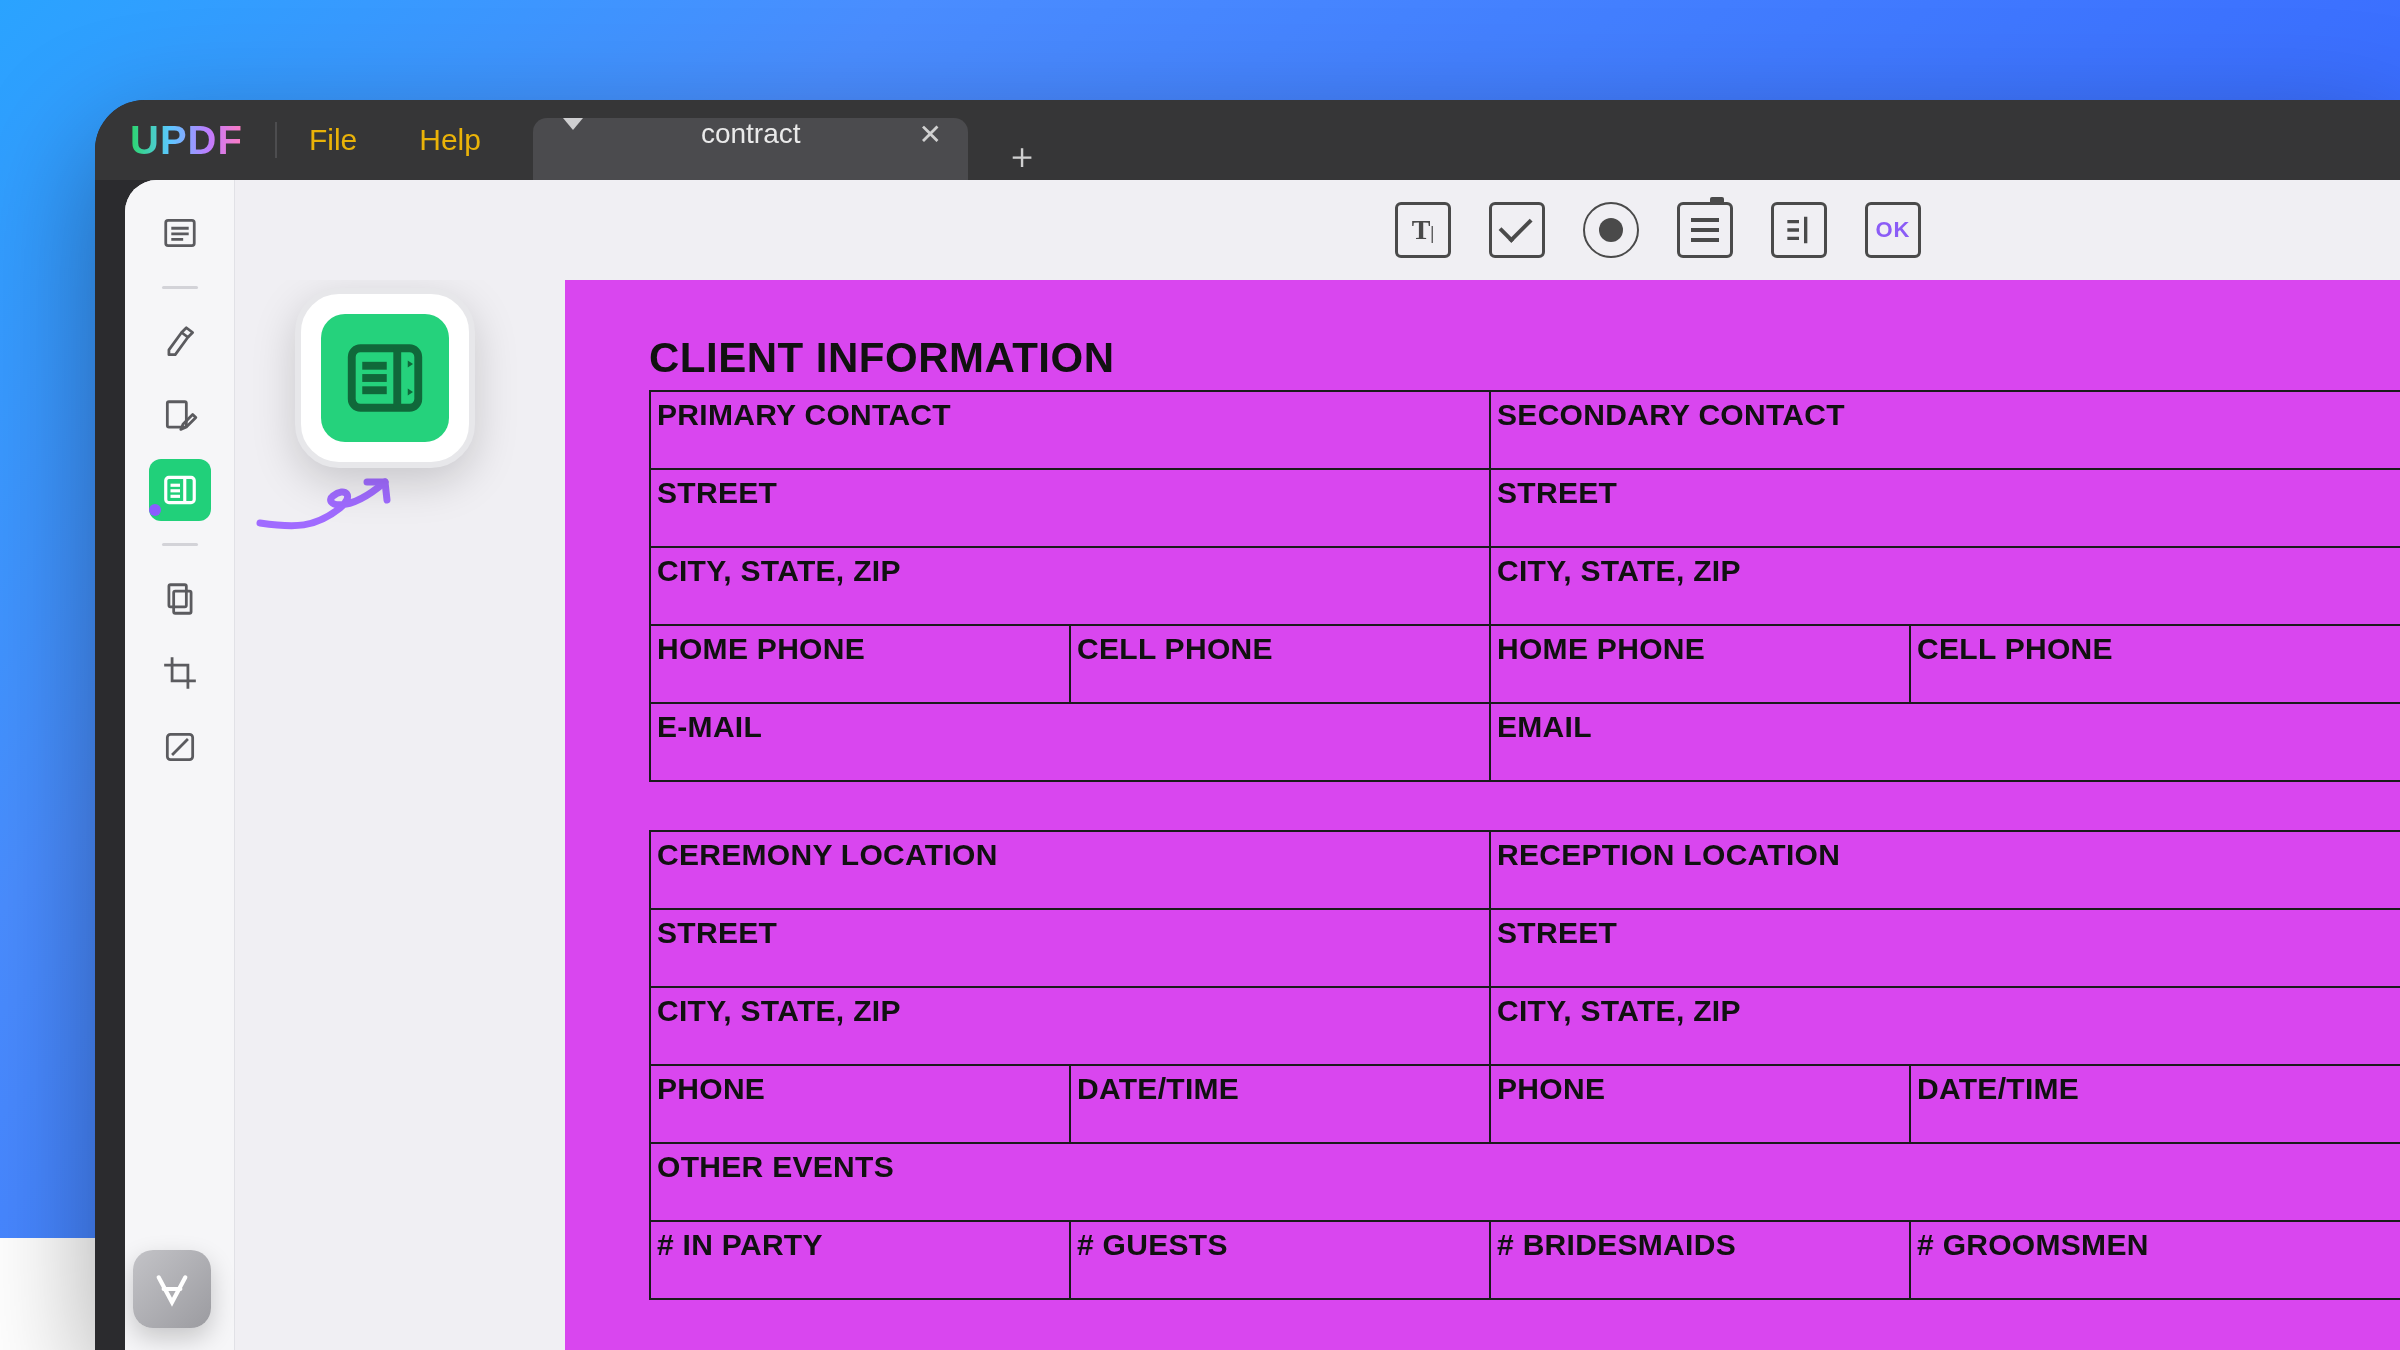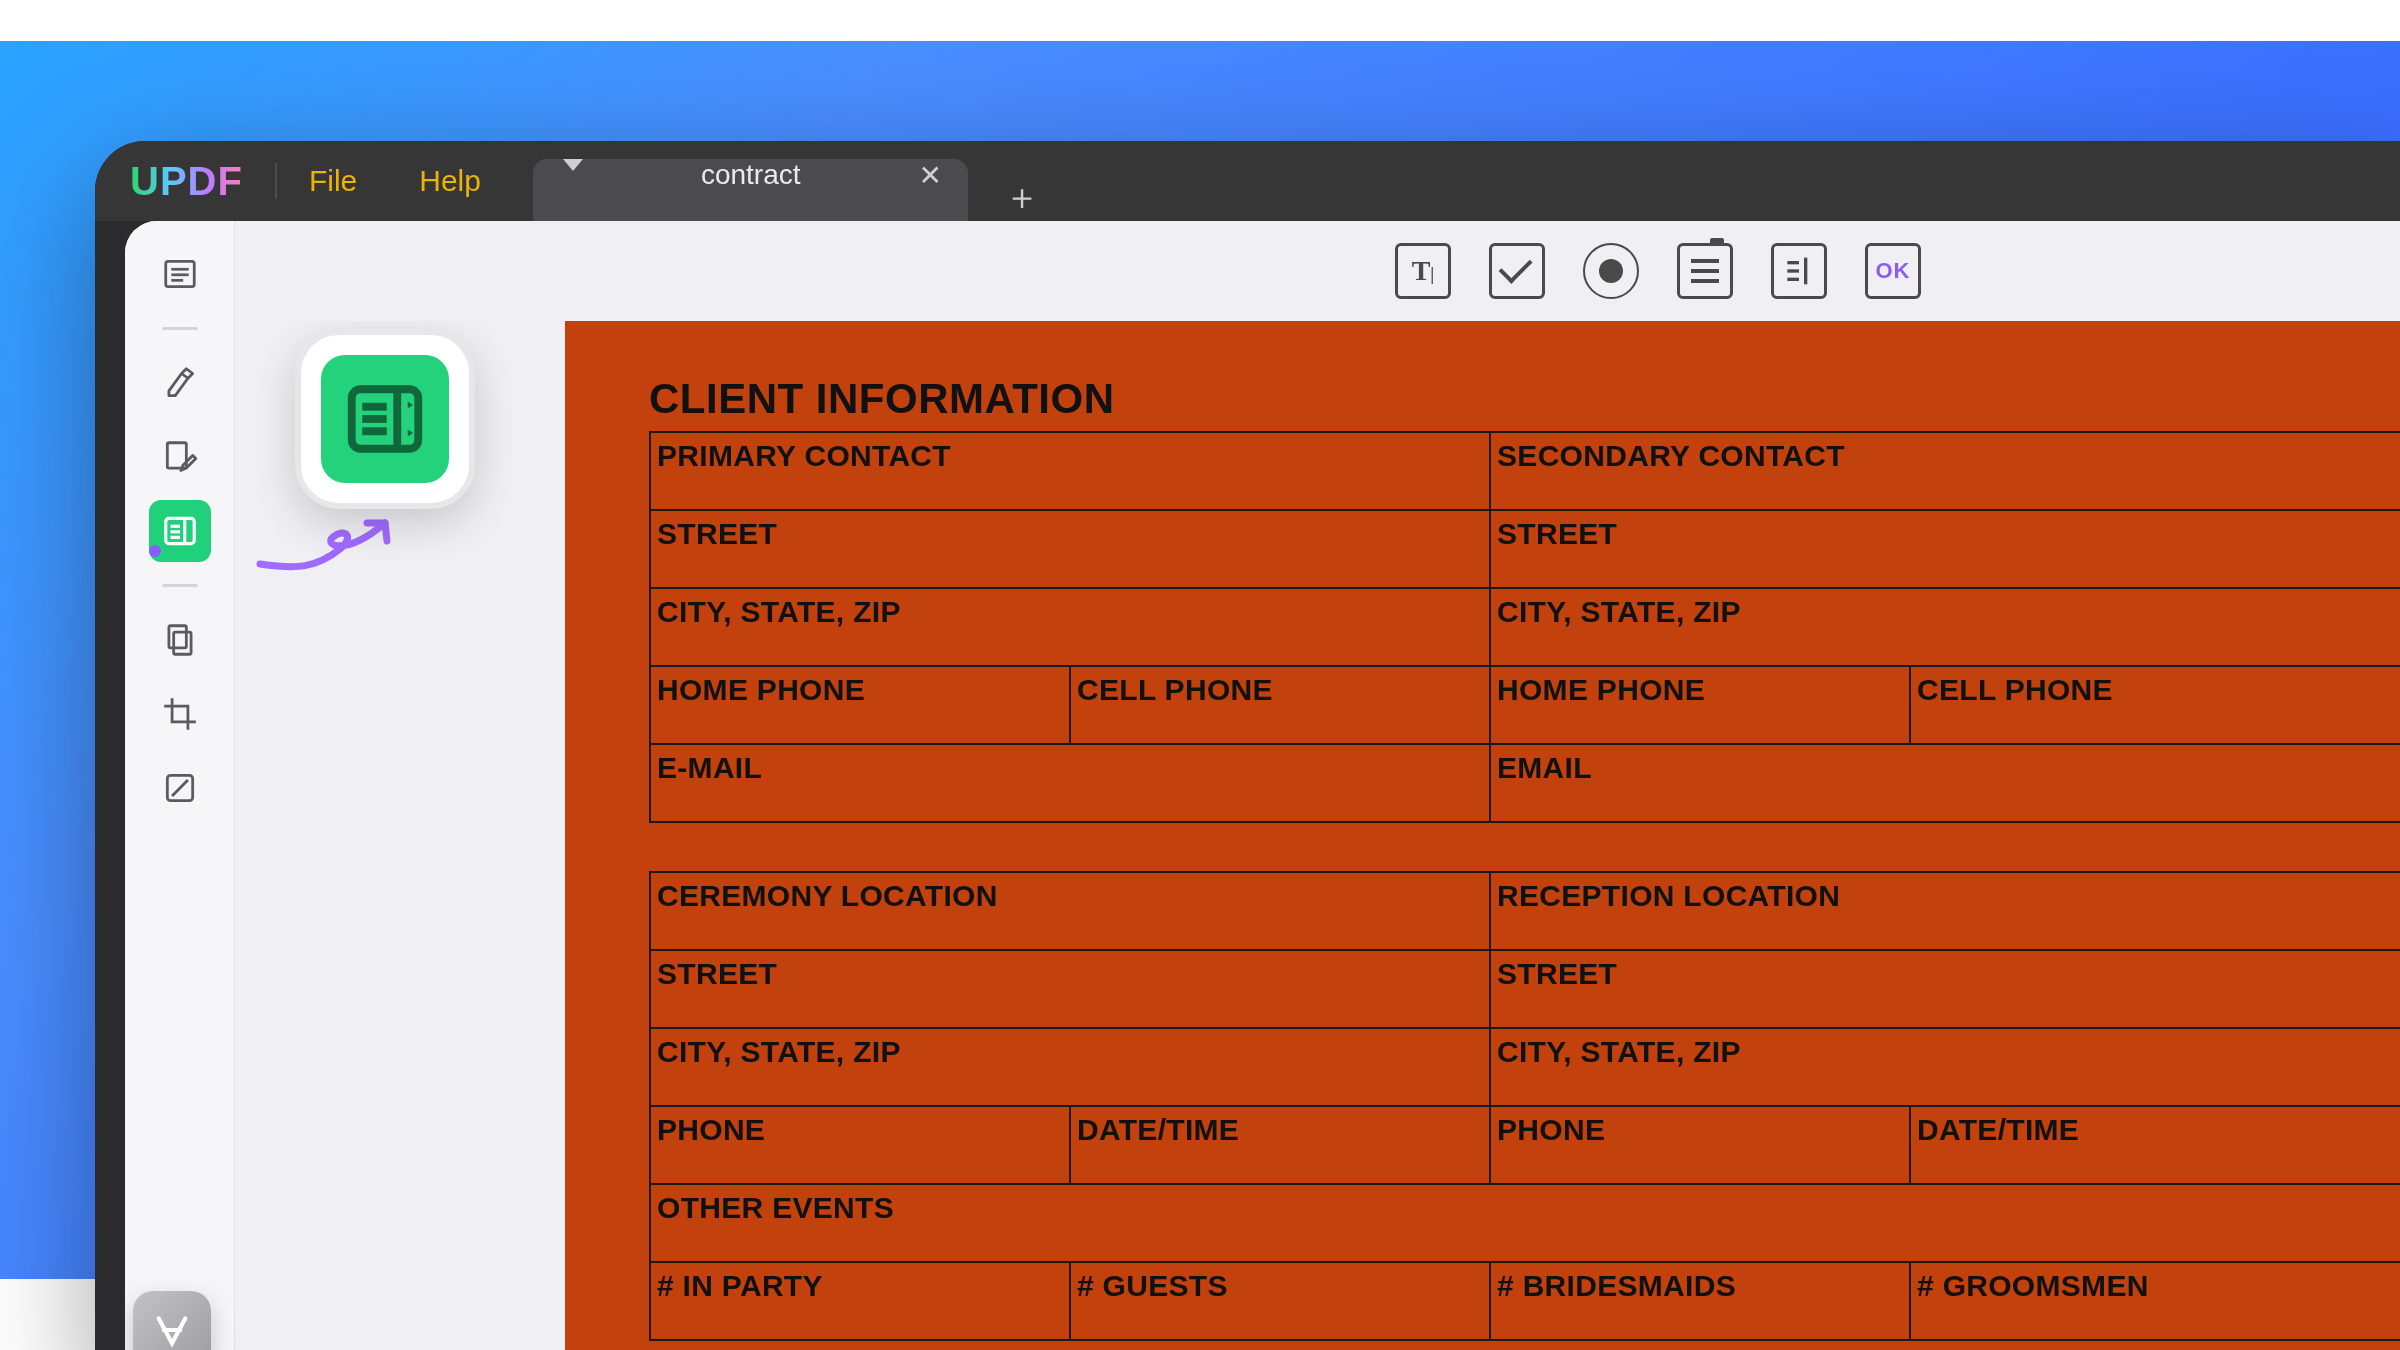--- a/index.html
+++ b/index.html
@@ -1,21 +1,20 @@
 <!DOCTYPE html>
 <html><head>
 <meta charset="utf-8">
 <style>
   * { box-sizing: border-box; margin: 0; padding: 0; }
   html, body { width: 2400px; height: 1350px; overflow: hidden; font-family: -apple-system, Helvetica, Arial, sans-serif; }
   .bg {
     width: 2400px; height: 1238px;
     background: linear-gradient(135deg, #2aa3ff 0%, #4a8dff 25%, #3a6dff 70%, #446dff 100%);
     position: relative;
-    margin-top: 41px;
   }
   .window {
     position: absolute;
     left: 95px; top: 100px;
     width: 2305px; height: 1250px;
     background: #2b2b2e;
     border-top-left-radius: 50px;
     overflow: hidden;
     box-shadow: 0 40px 120px rgba(0,0,0,.35);
   }
@@ -138,21 +137,21 @@
   .tool-radio { border-radius:50%; position:relative; }
   .tool-radio::after { content:''; width:24px;height:24px;border-radius:50%;background:#4a4a4a; }
   .tool-text { font-family: Georgia, 'Times New Roman', serif; font-weight:700; font-size:28px; color:#4a4a4a; }
   .tool-ok { font-weight:700; font-size:22px; letter-spacing:1px; color:#8b5cf6; }
   .tool-list { flex-direction:column; gap:6px; position:relative; }
   .tool-list .bar { width:28px;height:4px;background:#4a4a4a; }
   .tool-list .tab { position:absolute; top:-8px; right:6px; width:14px;height:8px;background:#4a4a4a;border-radius:2px; padding:0; }
 
   .doc-area {
     position:absolute; left:440px; top:100px; right:0; bottom:0;
-    background:#c2410c;
+    background:#d946ef;
     overflow:hidden;
   }
   .doc-pad { padding:54px 0 0 84px; }
 
   h2.sec {
     font-size:42px; font-weight:800; letter-spacing:.5px; color:#111;
     margin-bottom:8px;
   }
   table.form {
     border-collapse:collapse; width:2000px; table-layout:fixed;

